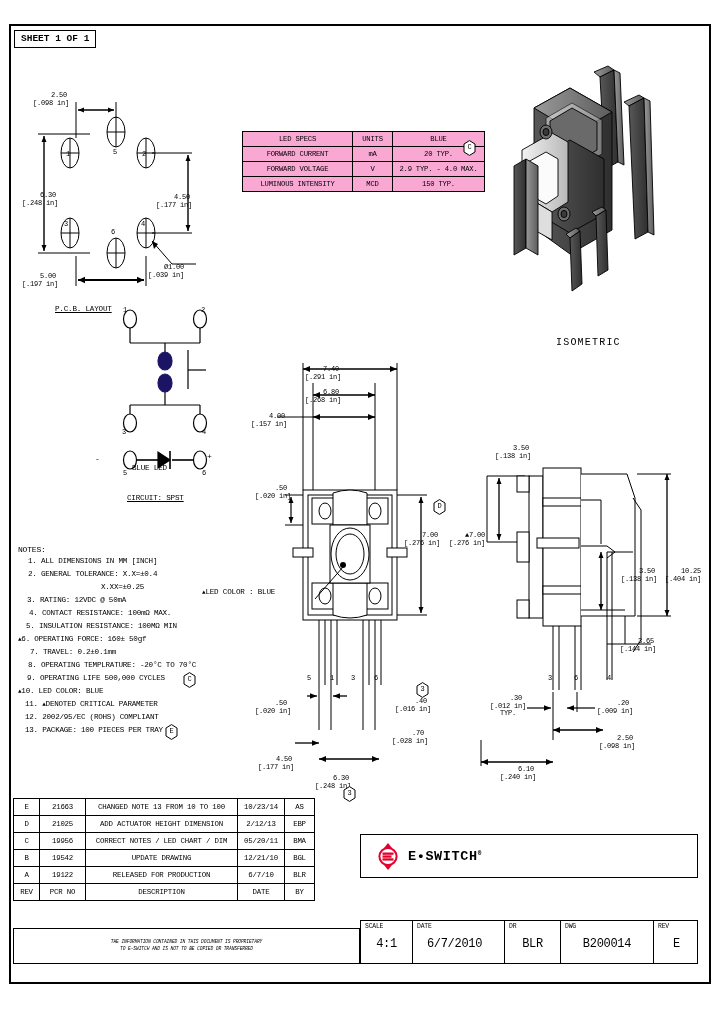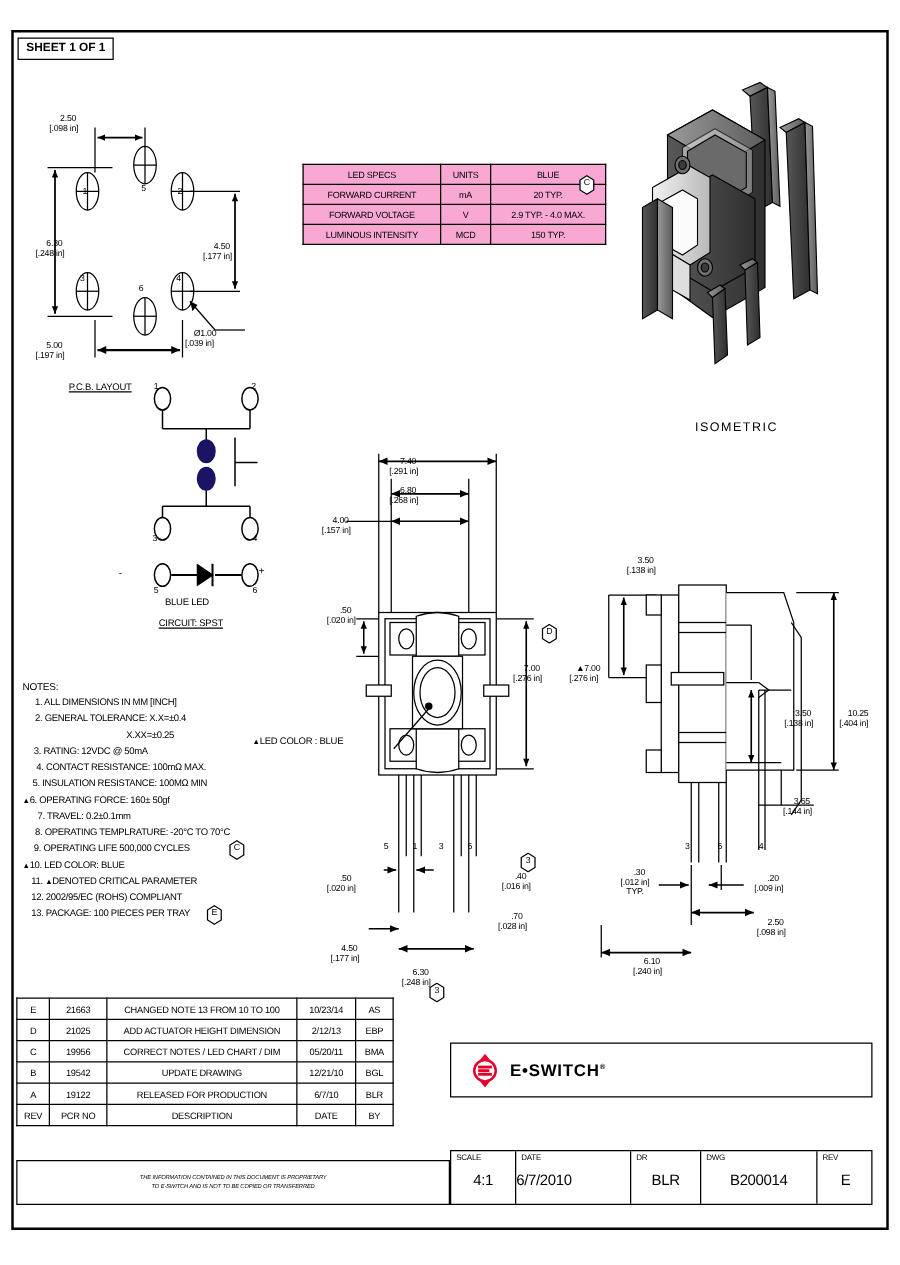--- a/index.html
+++ b/index.html
@@ -2,21 +2,21 @@
 <html><head>
 <meta charset="utf-8">
 <style>
   * { box-sizing: border-box; }
   html, body { margin:0; padding:0; background:#fff; }
   body {
     width:720px; height:1012px; position:relative;
     font-family:"Liberation Sans", sans-serif;
     color:#000; overflow:hidden;
   }
-  #sheet { position:absolute; left:0; top:0; width:720px; height:842px; background:#fff; }
+  #sheet { position:absolute; left:0; top:0; width:720px; height:842px; background:#fff;font-family:Liberation Mono, monospace; }
   .frame { position:absolute; left:9px; top:24px; width:702px; height:960px; border:2px solid #000; }
   .abs { position:absolute; }
   .dim { position:absolute; white-space:pre; font-size:7px; line-height:1.12; text-align:center; letter-spacing:-0.2px; }
 
   
   .sheet-tag {
     position:absolute; left:14px; top:30px; padding:2px 6px 3px 6px;
     border:1.6px solid #000; font-size:9.5px; font-weight:600; letter-spacing:0px;
     background:#fff;
   }
@@ -182,21 +182,21 @@
     </g>
   </svg>
   <div class="pinnum" style="left:123px;top:306px;">1</div>
   <div class="pinnum" style="left:201px;top:306px;">2</div>
   <div class="pinnum" style="left:122px;top:428px;">3</div>
   <div class="pinnum" style="left:202px;top:428px;">4</div>
   <div class="pinnum" style="left:123px;top:469px;">5</div>
   <div class="pinnum" style="left:202px;top:469px;">6</div>
   <div class="plain-lbl" style="left:95px;top:454px;font-size:8px;">-</div>
   <div class="plain-lbl" style="left:207px;top:452px;font-size:8px;">+</div>
-  <div class="plain-lbl" style="left:132px; top:477px;">BLUE LED</div>
+  <div class="plain-lbl" style="left:132px; top:464px;">BLUE LED</div>
   <div class="ulbl" style="left:127px; top:494px;">CIRCUIT: SPST</div>
 
   <table class="spec-table">
     <tbody>
         <tr>
       <td class="c0">LED SPECS</td>
       <td class="c1">UNITS</td>
       <td class="c2">BLUE</td>
     </tr>
     <tr>
@@ -634,21 +634,21 @@
   </div>
 
 
   <div class="tb tb-row">
     <div class="tb-cell" style="left:0; width:52px;">
       <div class="tb-lbl">SCALE</div>
       <div class="tb-val">4:1</div>
     </div>
     <div class="tb-cell" style="left:52px; width:92px;">
       <div class="tb-lbl">DATE</div>
-      <div class="tb-val" style="text-align:left; padding-right:8px;">6/7/2010</div>
+      <div class="tb-val" style="text-align:center; padding-right:8px;">6/7/2010</div>
     </div>
     <div class="tb-cell" style="left:144px; width:56px;">
       <div class="tb-lbl">DR</div>
       <div class="tb-val">BLR</div>
     </div>
     <div class="tb-cell" style="left:200px; width:93px;">
       <div class="tb-lbl">DWG</div>
       <div class="tb-val">B200014</div>
     </div>
     <div class="tb-cell" style="left:293px; width:45px; border-right:none;">

